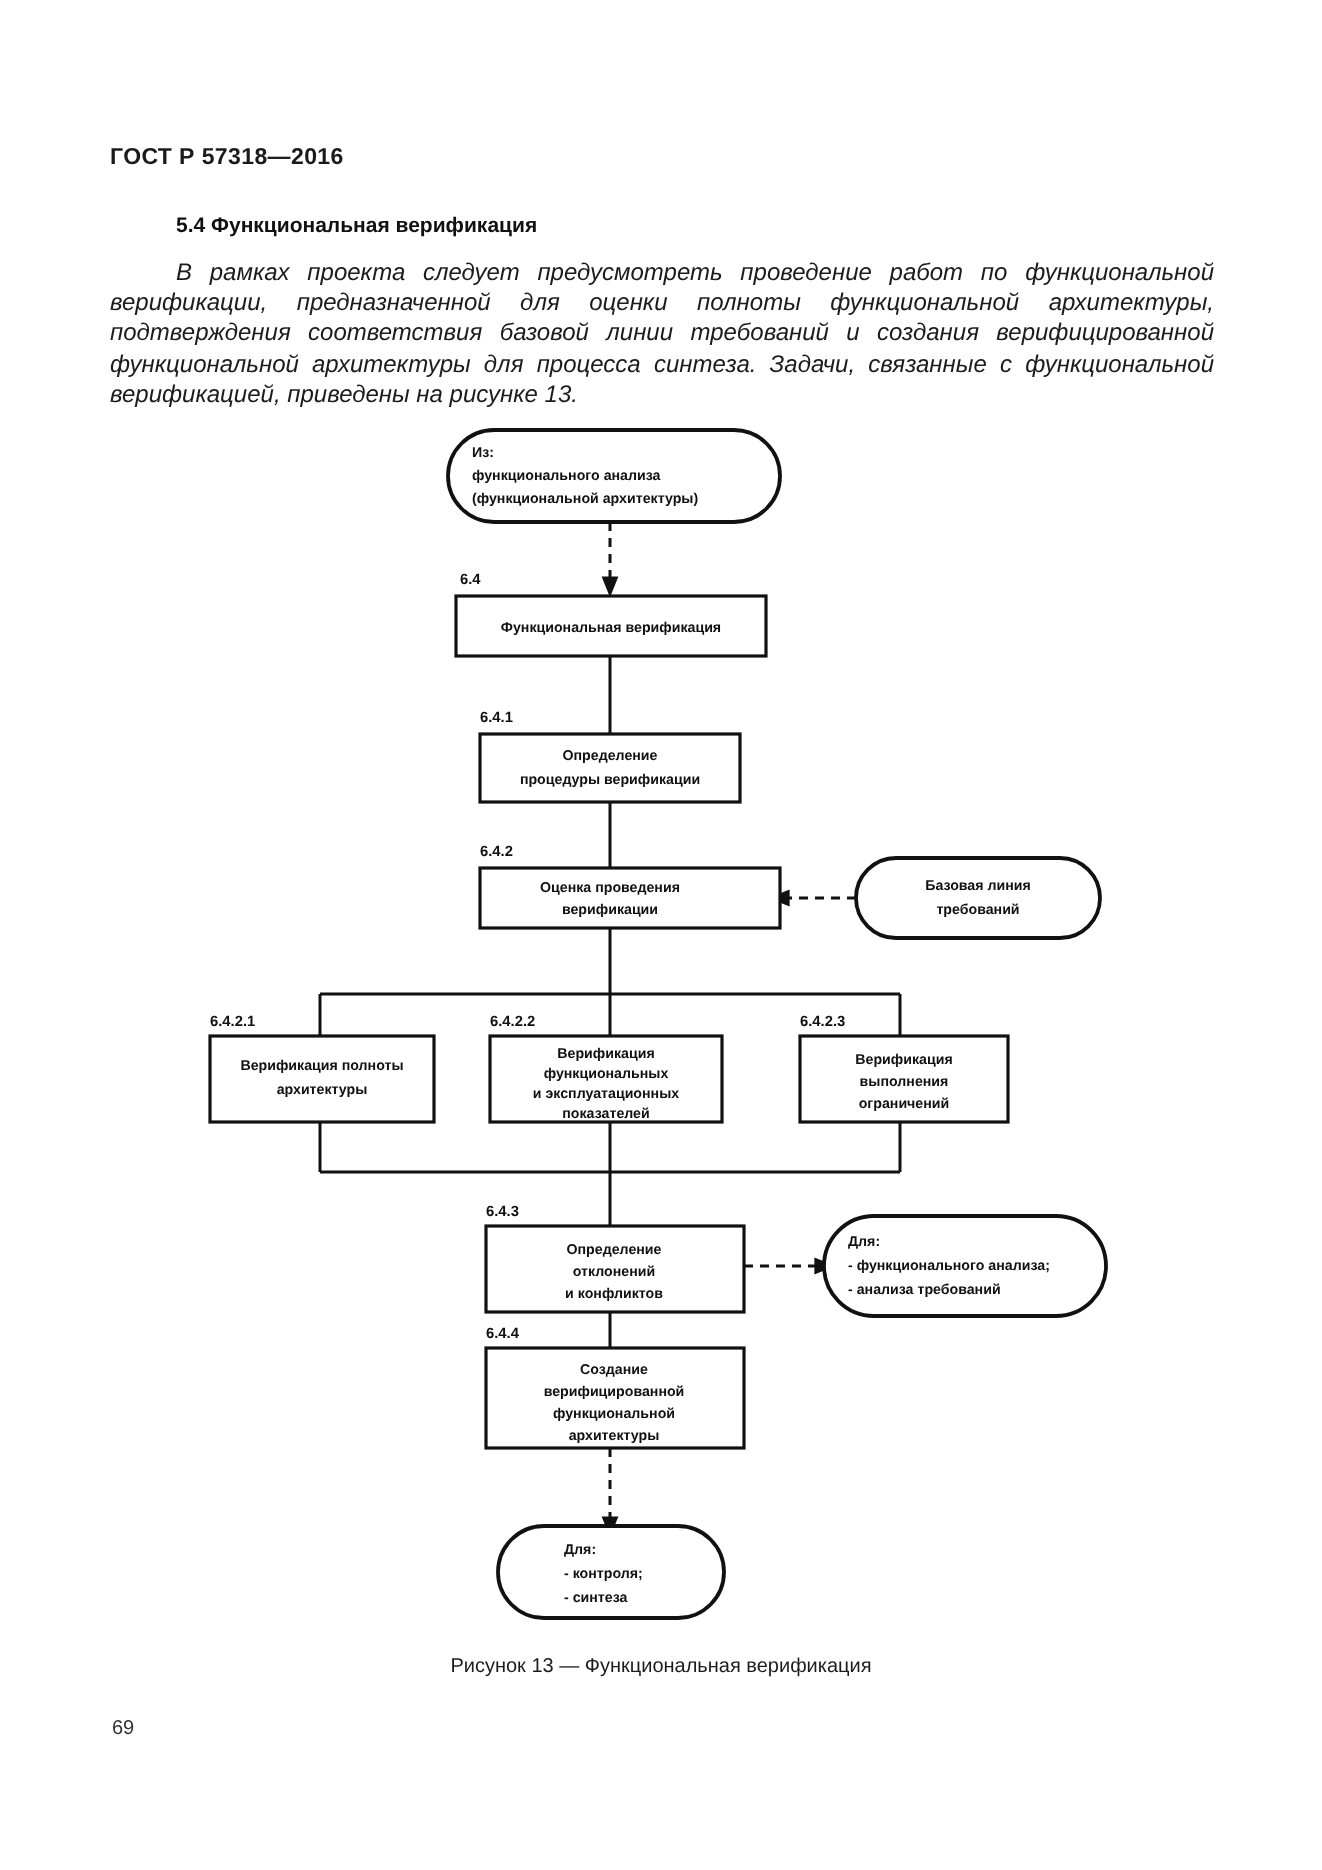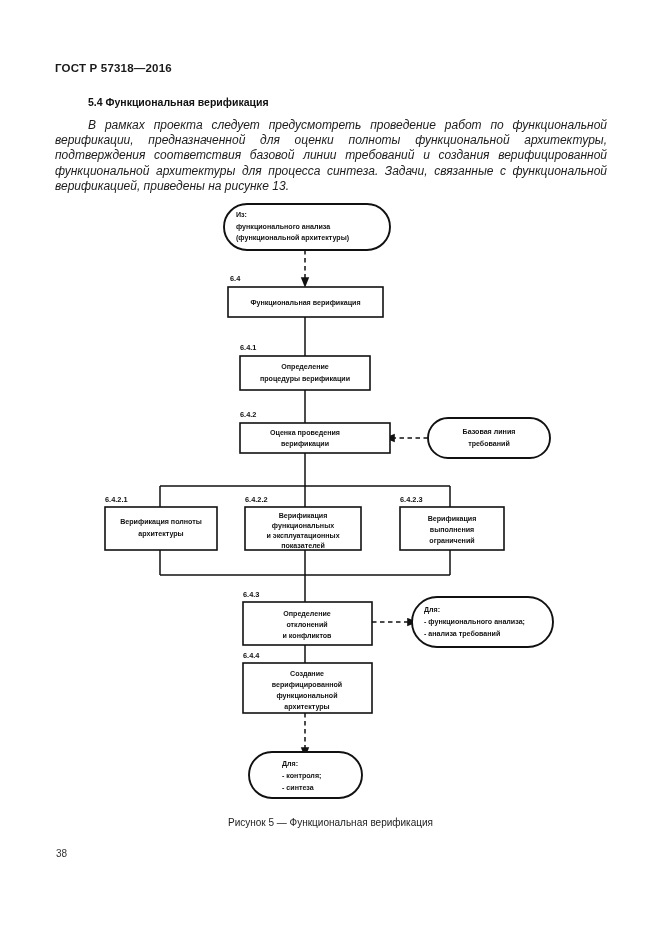--- a/index.html
+++ b/index.html
@@ -10,21 +10,21 @@
   body {
     width: 661px;
     height: 935px;
     position: relative;
     font-family: "Liberation Sans", sans-serif;
     color: #1a1a1a;
     overflow: hidden;
   }
   .page {
     position: absolute;
-    left: 0; top: 5px;
+    left: 0; top: 16px;
     width: 661px;
     height: 837px;
     background: #fff;
   }
 
   
   .doc-header {
     position: absolute;
     left: 55px;
     top: 57px;
@@ -287,17 +287,17 @@
       <g>
         <rect class="oval-rect" x="249" y="562" width="113" height="46" rx="23" ry="23"></rect>
         <text class="node-label-left" x="282" y="574">Для:</text>
         <text class="node-label-left" x="282" y="586">- контроля;</text>
         <text class="node-label-left" x="282" y="598">- синтеза</text>
       </g>
 
     </svg>
   </div>
 
-  <div class="fig-caption">Рисунок 5 — Функциональная верификация</div>
-
-  <div class="page-number">38</div>
+  <div class="fig-caption">Рисунок 13 — Функциональная верификация</div>
+
+  <div class="page-number">69</div>
 
 </div>
 
 </body></html>

